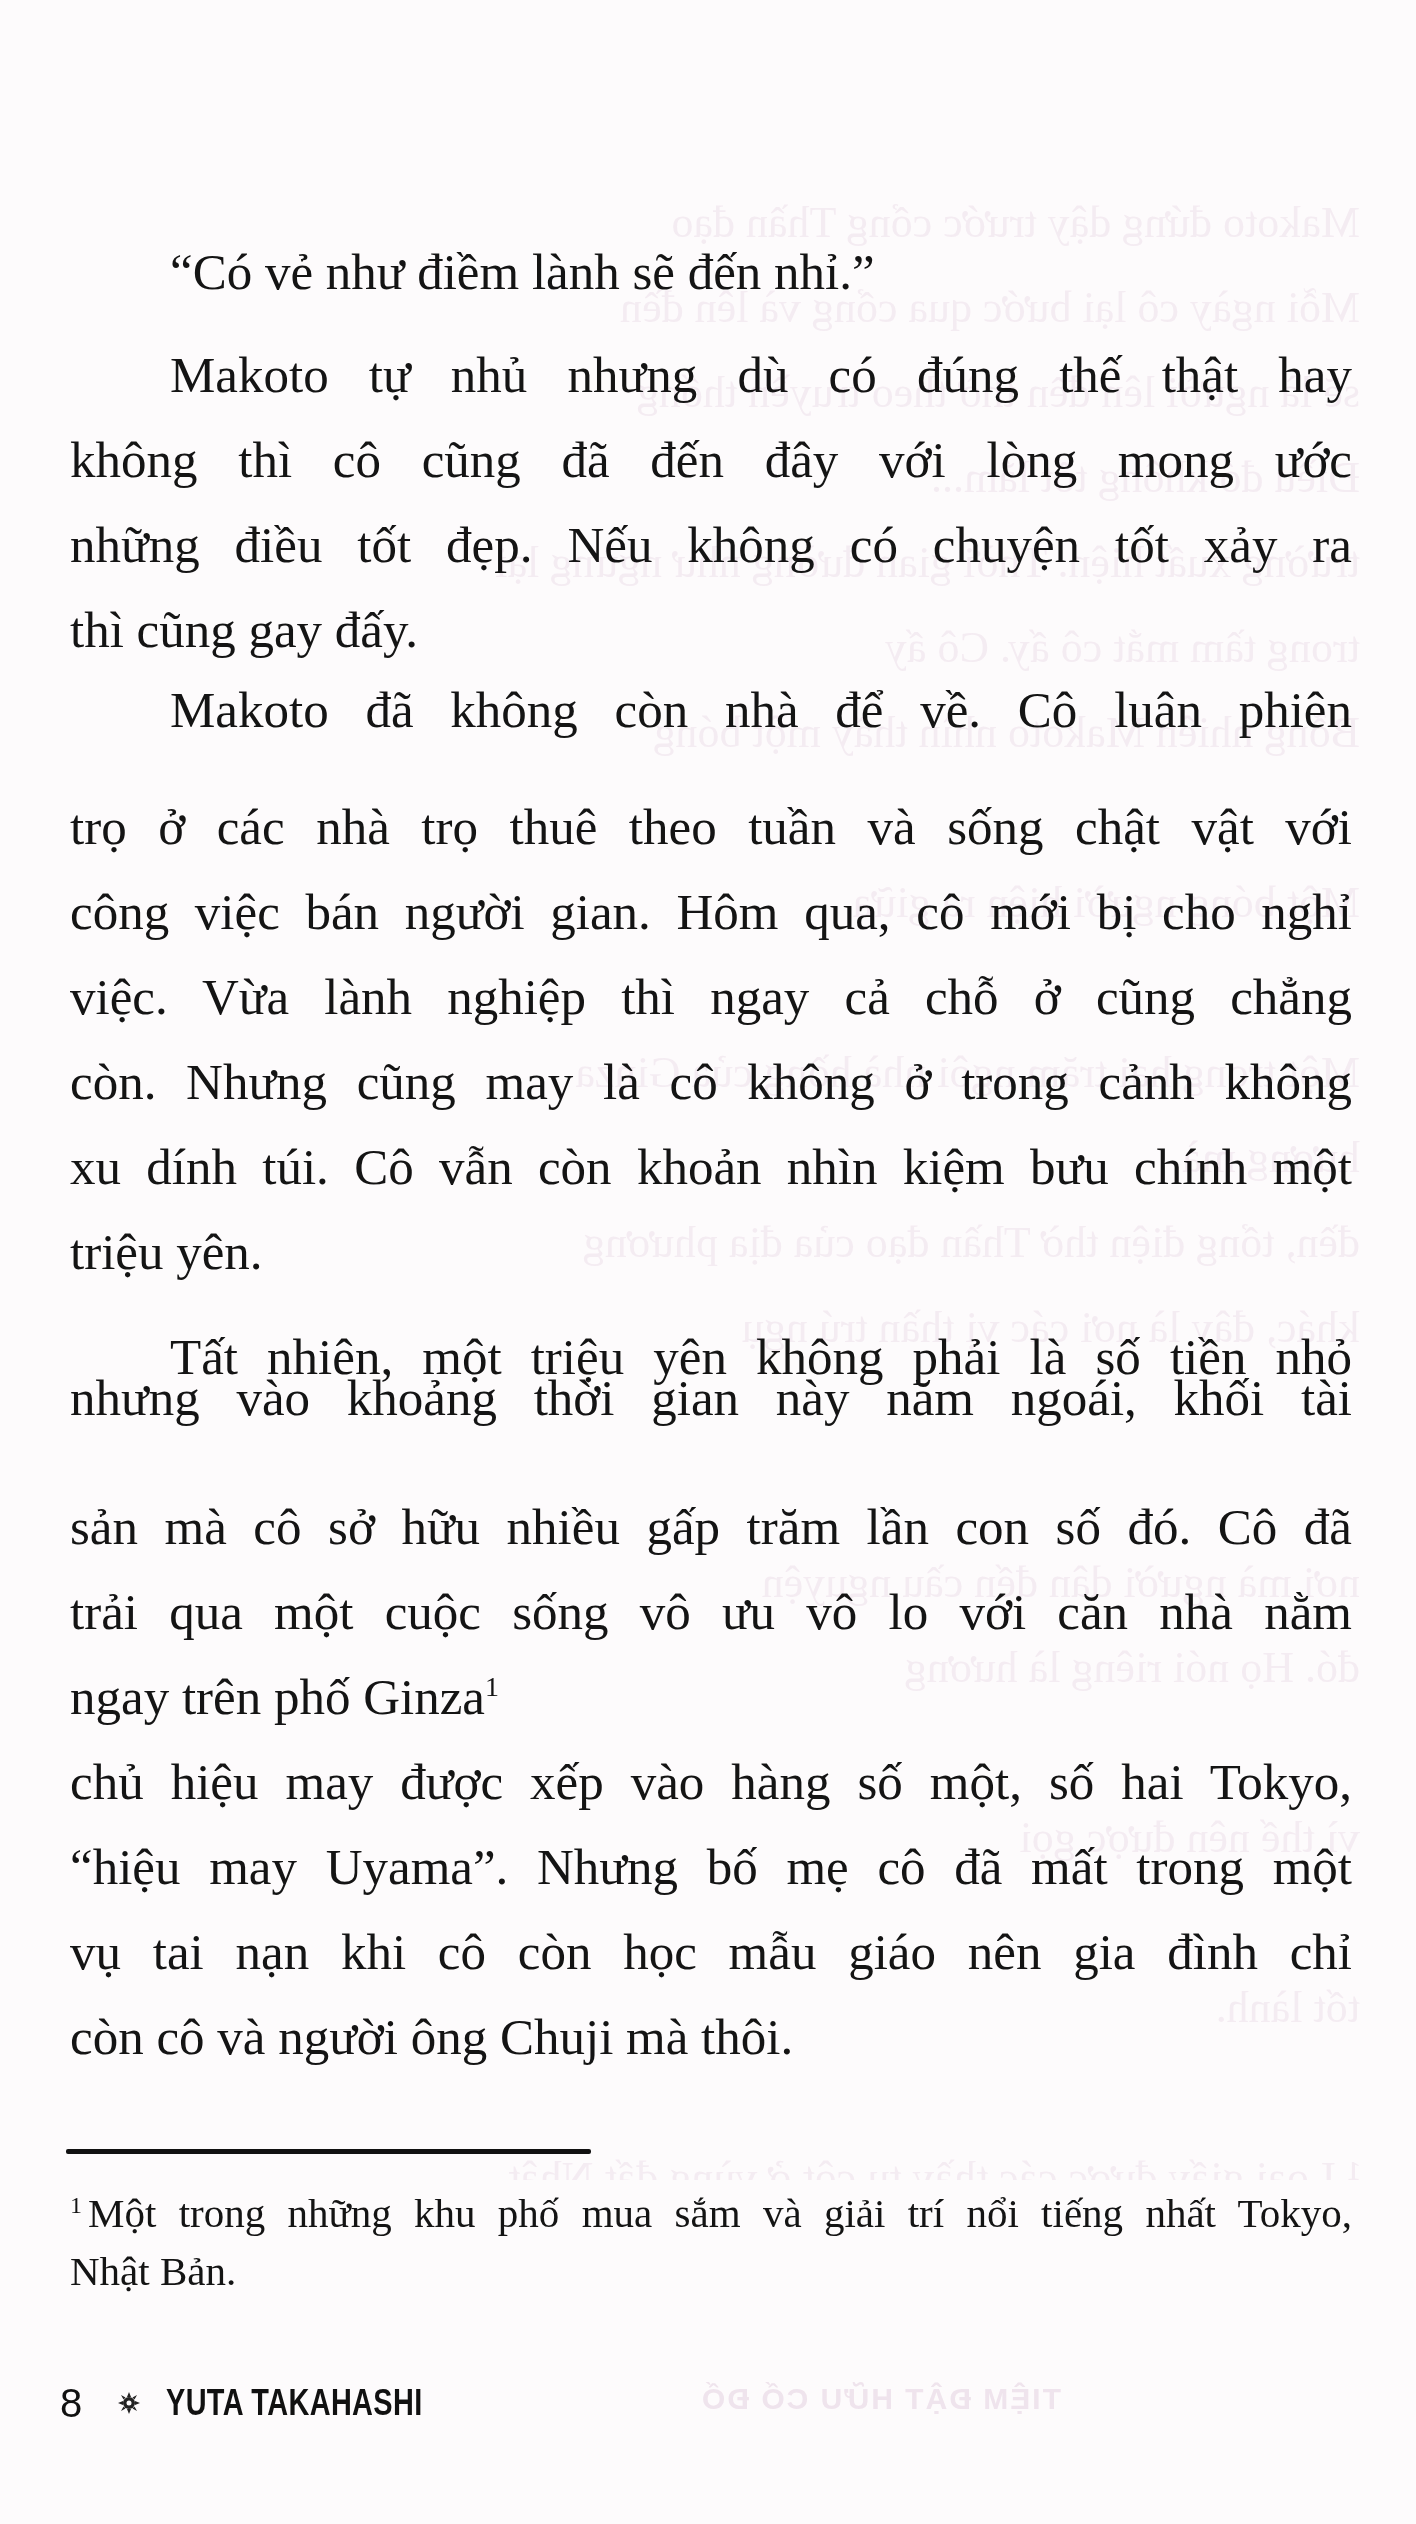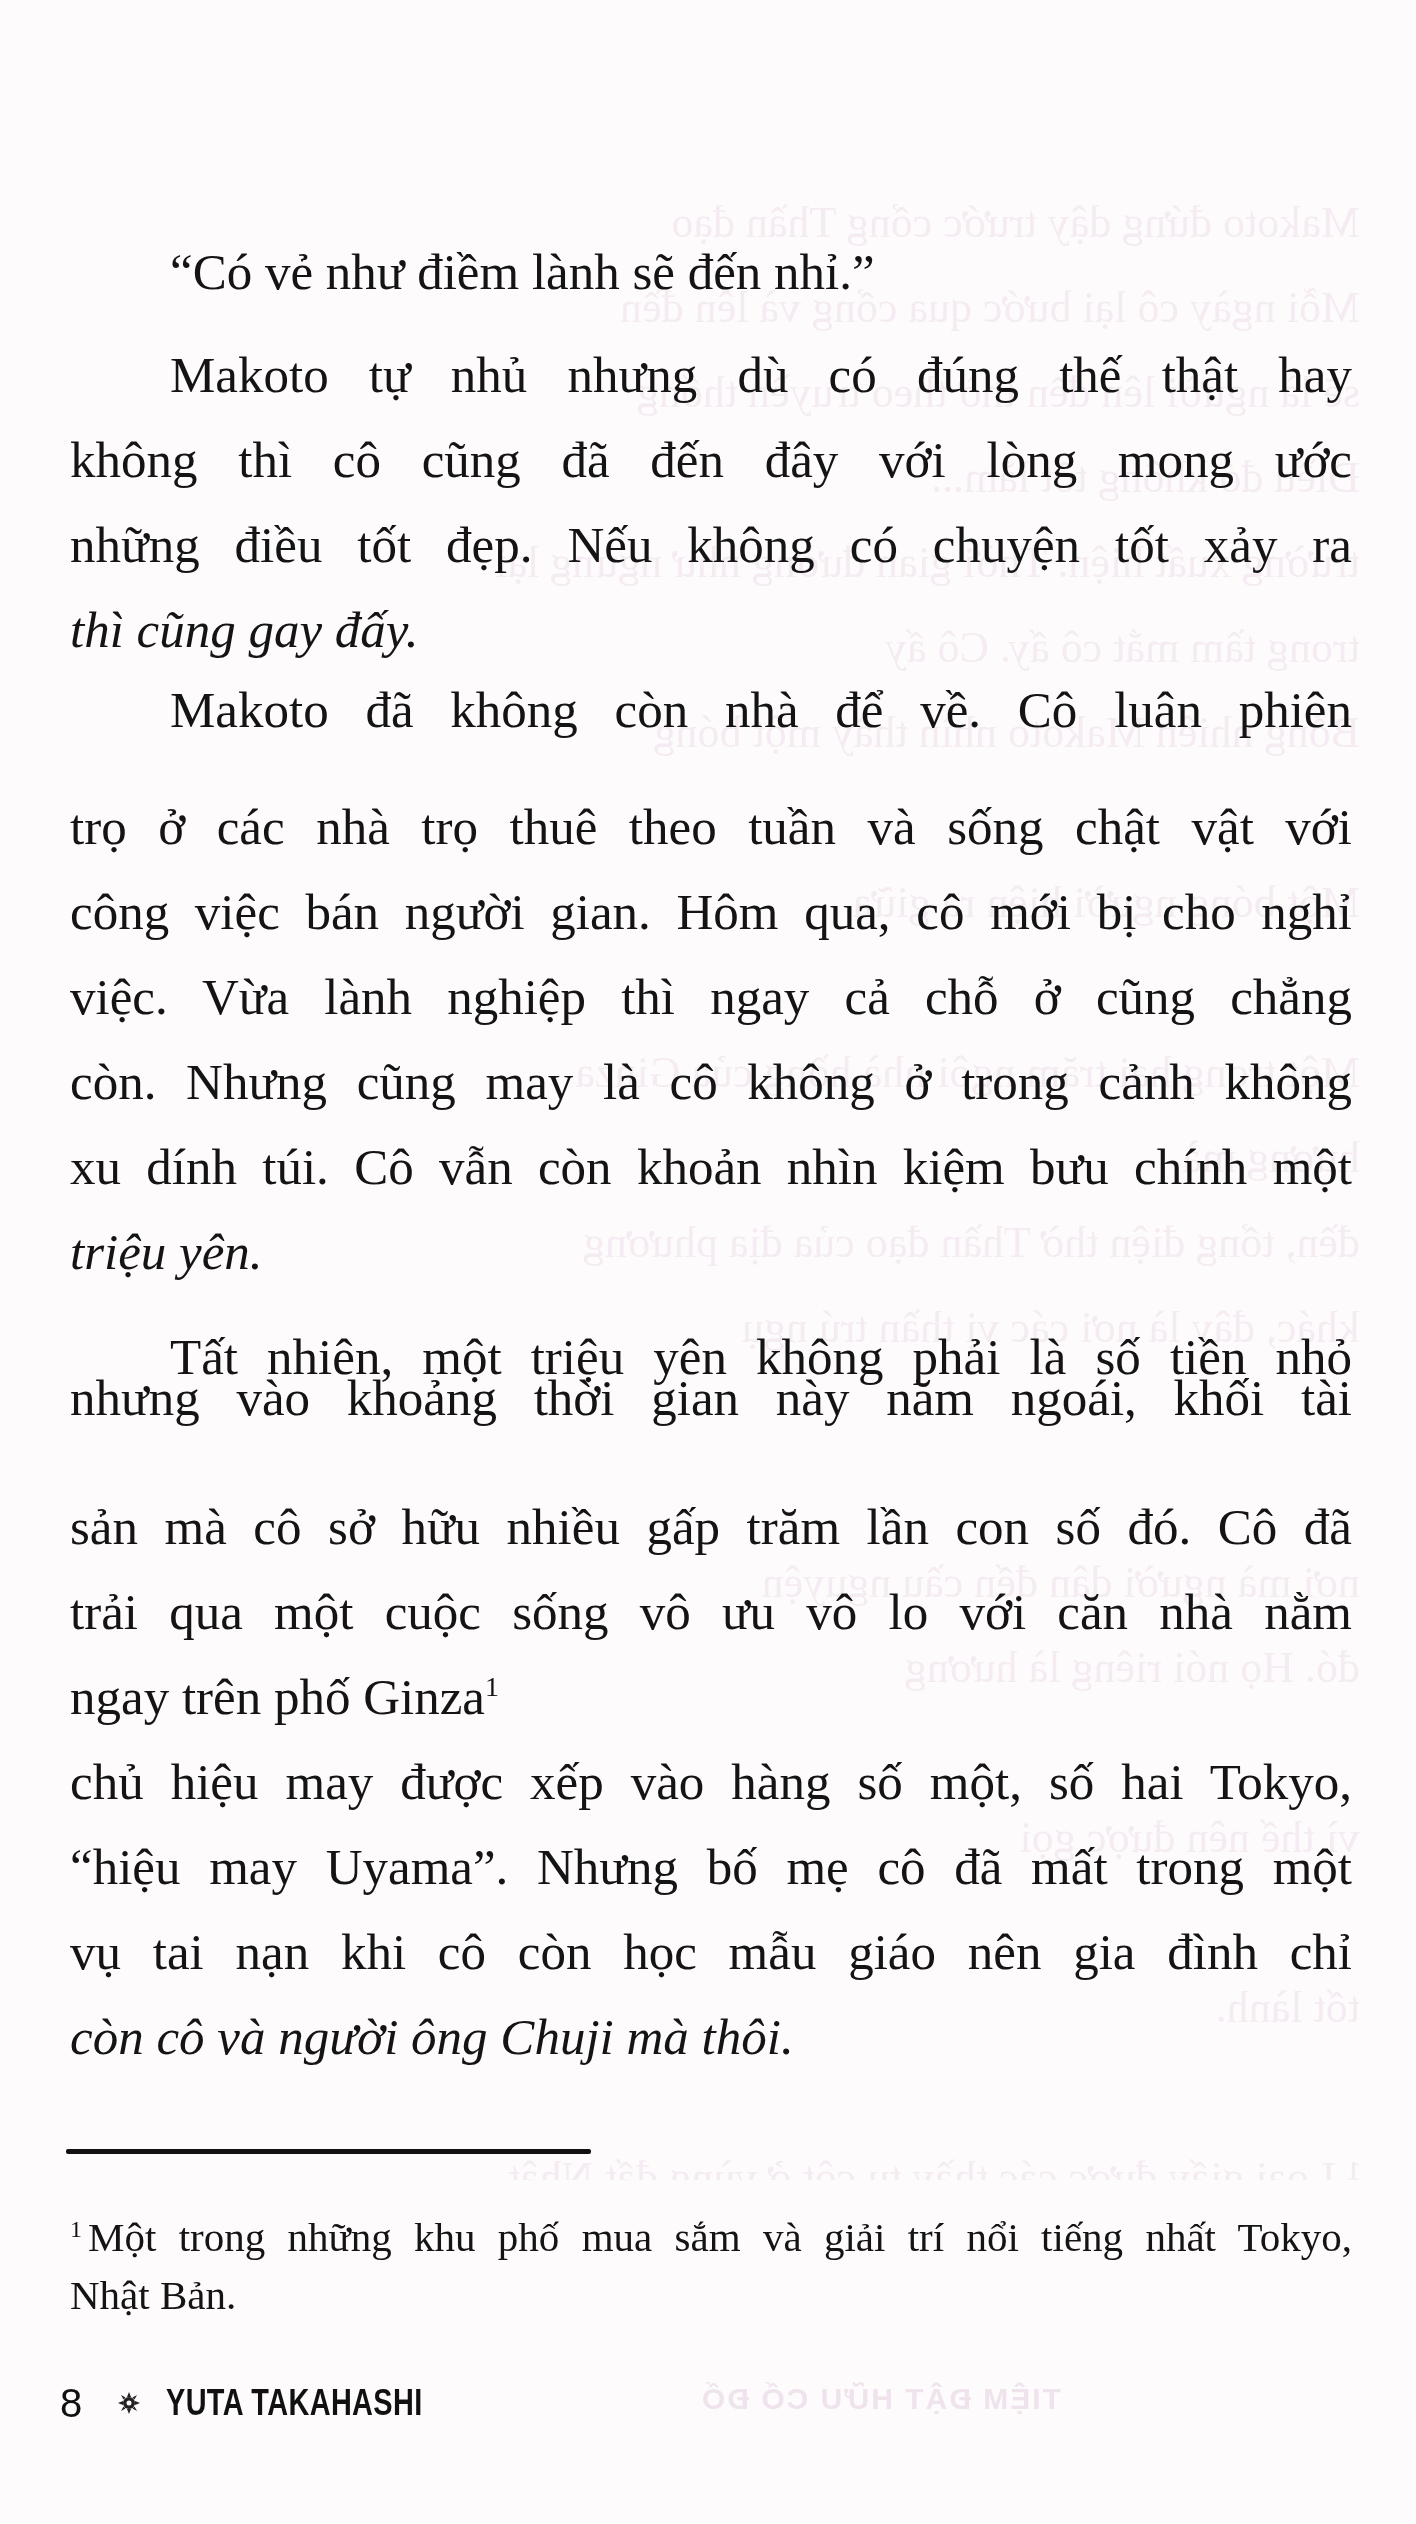--- a/index.html
+++ b/index.html
@@ -20,31 +20,31 @@
     color: rgba(200, 160, 190, 0.25);
     font-family: "Liberation Sans", sans-serif; font-weight: bold; font-size: 30px;
     transform: scaleX(-1); letter-spacing: 2px;
   }
   .line {
     position: absolute; left: 70px; width: 1282px;
     font-size: 51px; line-height: 60px; white-space: nowrap;
     text-align: justify; text-align-last: justify;
   }
   .line.indent { left: 170px; width: 1182px; }
-  .line.last { text-align-last: left; font-style: italic; }
+  .line.last { text-align-last: left; }
   .line.single { text-align-last: left; }
   sup.fnref { font-size: 28px; vertical-align: 18px; line-height: 0; }
   .rule {
     position: absolute; left: 66px; top: 2149px; width: 525px; height: 5px;
     background: #111; border-radius: 2px;
   }
   .fn {
     position: absolute; left: 70px; width: 1282px;
     font-size: 41px; line-height: 50px; white-space: nowrap;
-    text-align: justify; text-align-last: justify; margin-top: 24px;
+    text-align: justify; text-align-last: justify;
   }
   .fn.last { text-align-last: left; }
   .fn sup { font-size: 24px; vertical-align: 14px; line-height: 0; margin-right: 6px; }
   .footer {
     position: absolute; left: 60px; top: 2378px; height: 50px;
     display: flex; align-items: center; gap: 0;
   }
   .folio {
     font-family: "Liberation Sans", "DejaVu Sans", sans-serif; font-size: 40px;
     color: #111; width: 40px;

